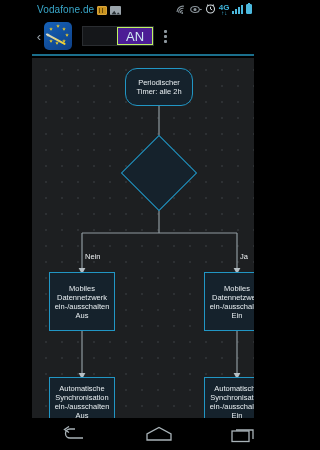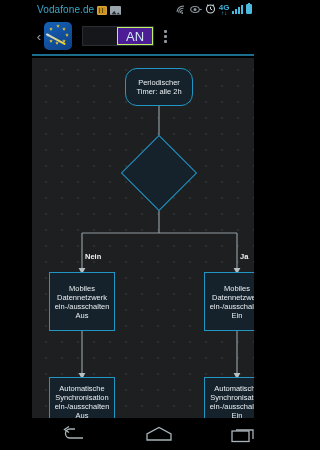--- a/index.html
+++ b/index.html
@@ -124,21 +124,21 @@
   .diamond {
     position:absolute; background:#15222c; border:1.5px solid #2196c4;
     transform:rotate(45deg);
   }
   .diamond-label {
     position:absolute; color:#e8eef1; font-size:7.5px; line-height:9px;
     text-align:center; display:flex; align-items:center; justify-content:center;
   }
   .edge-label {
     position:absolute; color:#f0f3f5; font-size:7.5px;
-    font-weight:bold; line-height:8px;
+    font-weight:normal; line-height:8px;
   }
 
   
   #navbar {
     position:absolute; left:0; top:418px; width:254px; height:32px;
     background:#000; display:flex; align-items:center; justify-content:space-around;
   }
   .navbtn { width:46px; height:26px; display:flex; align-items:center; justify-content:center; }
   .navbtn svg { display:block; }
 </style>

